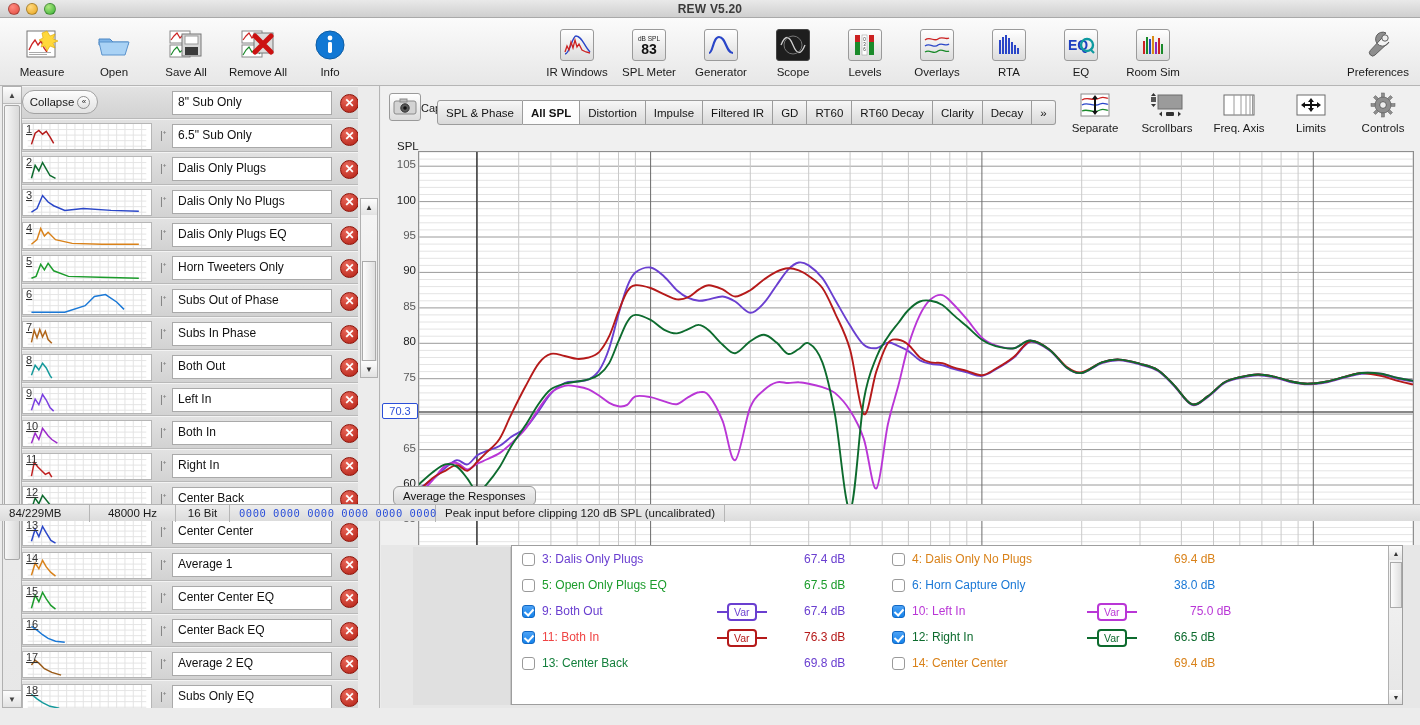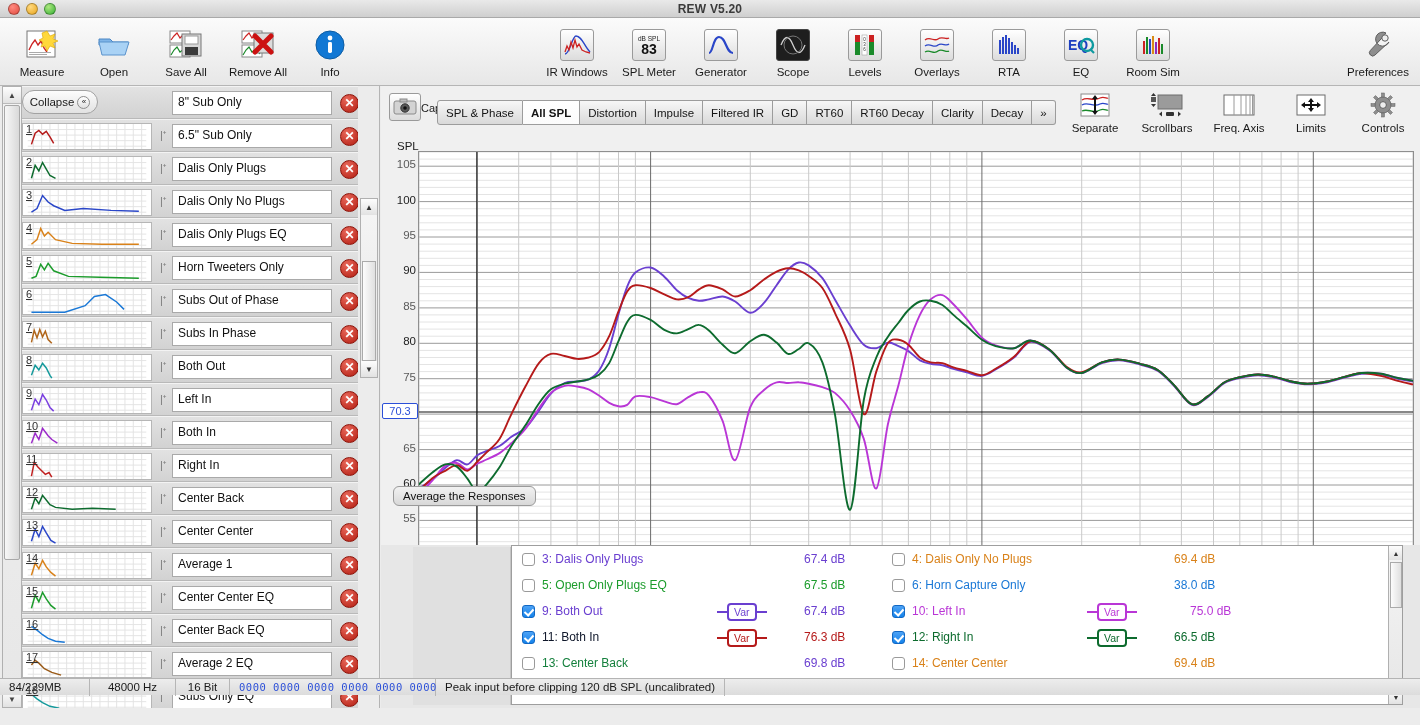--- a/index.html
+++ b/index.html
@@ -4,21 +4,21 @@
 <style>
   * { box-sizing: border-box; margin:0; padding:0; }
   html,body { width:1420px; height:725px; overflow:hidden; }
   body {
     font-family: "Liberation Sans", sans-serif;
     font-size: 12px;
     background:#ececec;
     color:#111;
     -webkit-font-smoothing:antialiased;
   }
-  .app { position:relative; width:1420px; height:695px;text-decoration:underline; }
+  .app { position:relative; width:1420px; height:521px;text-decoration:underline; }
 
   
   .titlebar{
     position:absolute; left:0; top:0; width:1420px; height:18px;
     background:linear-gradient(#e9e9e9,#cfcfcf);
     border-bottom:1px solid #a9a9a9;
     display:flex; align-items:center; justify-content:center;
   }
   .titlebar .title{ font-size:12px; color:#3b3b3b; font-weight:bold; letter-spacing:.2px;}
   .traffic{ position:absolute; left:8px; top:3px; display:flex; gap:6px;}
@@ -1303,21 +1303,21 @@
               <div class="varbox" style="left:575px;top:5px;">
                 <span class="varline" style="background:#b936d6;"></span>
                 <span class="varlabel" style="border-color:#b936d6;color:#b936d6;">Var</span>
                 <span class="varline" style="background:#b936d6;"></span>
               </div>
               <div class="bl-db" style="left:662px;top:6px;color:#b936d6;margin-left:16px;">75.0 dB</div>
             </div>
             <div class="bl-row">
               <div class="bl-cell" style="left:10px;">
               <span class="cb on"></span>
-              <span class="bl-name" style="color:#0f172a;">11: Both In</span>
+              <span class="bl-name" style="color:#ef4444;">11: Both In</span>
             </div>
               <div class="varbox" style="left:205px;top:5px;">
                 <span class="varline" style="background:#b51a1a;"></span>
                 <span class="varlabel" style="border-color:#b51a1a;color:#b51a1a;">Var</span>
                 <span class="varline" style="background:#b51a1a;"></span>
               </div>
               <div class="bl-db" style="left:292px;top:6px;color:#b51a1a;">76.3 dB</div>
               <div class="bl-cell" style="left:380px;">
               <span class="cb on"></span>
               <span class="bl-name" style="color:#0d6b2e;">12: Right In</span>

